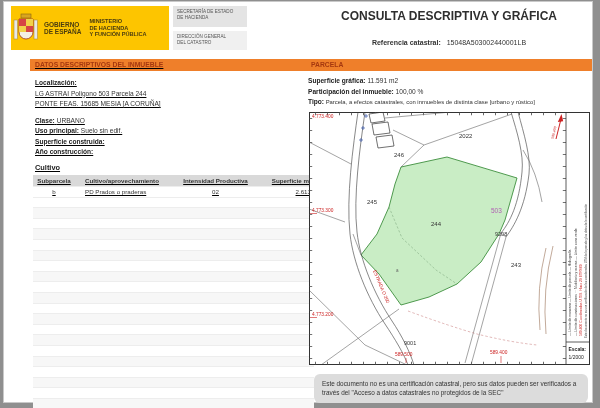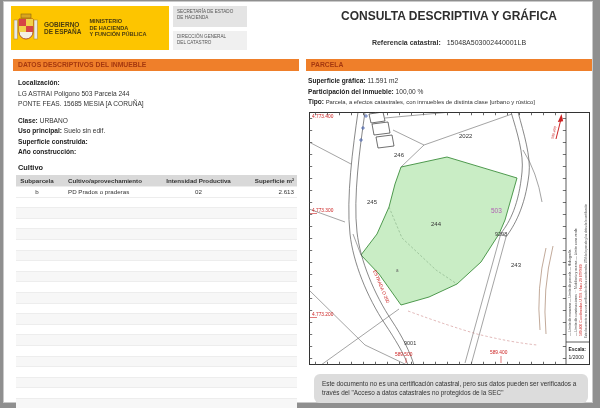--- a/index.html
+++ b/index.html
@@ -12,21 +12,21 @@
   .gov-txt{font-size:6.5px;font-weight:bold;color:#4a3c10;line-height:1.15;margin-left:3px;}
   .min-txt{font-size:5.6px;font-weight:bold;color:#4a3c10;line-height:1.2;margin-left:8px;}
   .sec-box{left:169px;top:4px;width:74px;height:21px;background:#e4e4e4;font-size:4.6px;color:#555;line-height:1.25;padding:3px 0 0 4px;box-sizing:border-box;}
   .dir-box{left:169px;top:29px;width:74px;height:19px;background:#f0f0f0;font-size:4.6px;color:#555;line-height:1.25;padding:3px 0 0 4px;box-sizing:border-box;}
   .title{left:300px;top:6px;width:290px;text-align:center;font-size:12px;font-weight:bold;color:#2e2e2e;line-height:1.35;}
   .refline{left:300px;top:37px;width:290px;text-align:center;font-size:7px;color:#333;}
   .refline .lbl{font-weight:bold;}
   
   .obar{height:12px;background:#ef7f2a;color:#a5380f;font-weight:bold;font-size:6.8px;line-height:12px;padding-left:5px;box-sizing:border-box;}
   
-  .lpanel{left:9px;top:57px;width:286px;}
+  .lpanel{left:26px;top:57px;width:286px;text-decoration:underline;}
   .field{font-size:6.6px;color:#333;margin:0 0 3.5px 5px;}
   .field .lbl{font-weight:bold;color:#222;}
   .cultivo-title{font-size:7.4px;font-weight:bold;color:#222;margin:8px 0 3px 5px;}
   .tbl{margin-left:3px;width:281px;font-size:6.2px;color:#333;}
   .trow{display:flex;height:9.6px;align-items:center;border-top:0.5px solid #ededed;}
   .trow.head{height:11px;background:#d9d9d9;font-weight:bold;border-top:none;}
   .trow.alt{background:#f7f7f7;}
   .c1{flex:0 0 42px;text-align:center;}
   .c2{flex:1;text-align:left;padding-left:10px;}
   .c3{flex:0 0 95px;text-align:center;}

